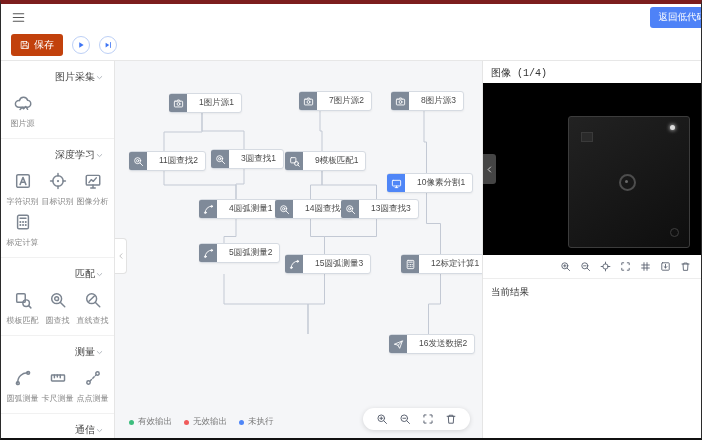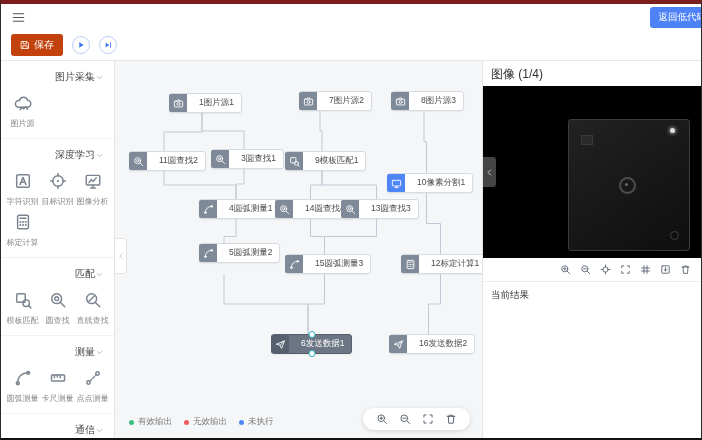--- a/index.html
+++ b/index.html
@@ -62,21 +62,21 @@
     box-shadow:0 1px 5px rgba(0,0,0,.14);display:flex;align-items:center;gap:11px;padding:0 13px;color:#5a6270;}
   .canvas-toolbar .tbicon{cursor:pointer;display:flex;}
   .canvas-toolbar svg{width:12px;height:12px;}
 
   .collapse-tab{position:absolute;left:0;top:177px;width:11px;height:34px;background:#fff;border:1px solid #e2e2e2;border-left:none;
     border-radius:0 4px 4px 0;display:flex;align-items:center;justify-content:center;color:#a0a0a0;cursor:pointer;}
   .collapse-tab svg{width:8px;height:8px;}
 
   
   .rightpanel{width:218px;flex:none;background:#fff;border-left:1px solid #e5e5e5;display:flex;flex-direction:column;min-height:0;}
-  .image-header{flex:none;font-size:12px;color:#333;padding:5px 8px 3px;}
+  .image-header{flex:none;font-size:10px;color:#333;padding:5px 8px 3px;font-family:Liberation Mono, monospace;}
   .image-viewer{flex:none;position:relative;height:172px;background:#000;overflow:hidden;}
   .nav-left{position:absolute;left:0;top:50%;transform:translateY(-50%);width:13px;height:30px;background:rgba(125,125,125,.55);
     border-radius:0 3px 3px 0;display:flex;align-items:center;justify-content:center;color:#fff;cursor:pointer;z-index:2;}
   .nav-left svg{width:9px;height:9px;}
   .part-plate{position:absolute;left:39%;top:19%;width:55%;height:76%;background:linear-gradient(145deg,#222,#0e0e0e);
     border:1px solid #3c3c3c;border-radius:3px;}
   .part-ring{position:absolute;left:42%;top:44%;width:13px;height:13px;border:2px solid #4d4d4d;border-radius:50%;}
   .part-ring::after{content:'';position:absolute;left:4px;top:4px;width:3px;height:3px;background:#6a6a6a;border-radius:50%;}
   .part-dot{position:absolute;right:12%;top:6%;width:5px;height:5px;background:#dcdcdc;border-radius:50%;box-shadow:0 0 4px #fff;}
   .part-screw{position:absolute;right:8%;bottom:8%;width:7px;height:7px;border:1px solid #3e3e3e;border-radius:50%;}
@@ -482,29 +482,20 @@
         <div class="node" style="left: 286px; top: 193px;">
           <span class="nicon">
             <svg viewBox="0 0 16 16" fill="none" stroke="currentColor" stroke-width="1.3" stroke-linecap="round" stroke-linejoin="round">
               <rect x="3.2" y="2" width="9.6" height="12" rx="1.2"></rect>
               <path d="M5.4 4.6h5.2"></path>
               <path d="M5.6 8h.1M8 8h.1M10.4 8h.1M5.6 10.6h.1M8 10.6h.1M10.4 10.6h.1" stroke-width="1.7"></path>
             </svg>
           </span>
     <span class="nlabel">12标定计算1</span>
         </div>
-        <div class="node selected" style="left: 156px; top: 273px;">
-          <span class="nicon">
-            <svg viewBox="0 0 16 16" fill="none" stroke="currentColor" stroke-width="1.3" stroke-linecap="round" stroke-linejoin="round">
-              <path d="M2.4 7.4l11.2-4.6-3.9 10.8-2.4-4.3z"></path>
-              <path d="M7.3 9.3l6.3-6.5"></path>
-            </svg>
-          </span>
-    <span class="nlabel">6发送数据1</span>
-        </div>
         <div class="node" style="left: 274px; top: 273px;">
           <span class="nicon">
             <svg viewBox="0 0 16 16" fill="none" stroke="currentColor" stroke-width="1.3" stroke-linecap="round" stroke-linejoin="round">
               <path d="M2.4 7.4l11.2-4.6-3.9 10.8-2.4-4.3z"></path>
               <path d="M7.3 9.3l6.3-6.5"></path>
             </svg>
           </span>
     <span class="nlabel">16发送数据2</span>
         </div>
       </div>

